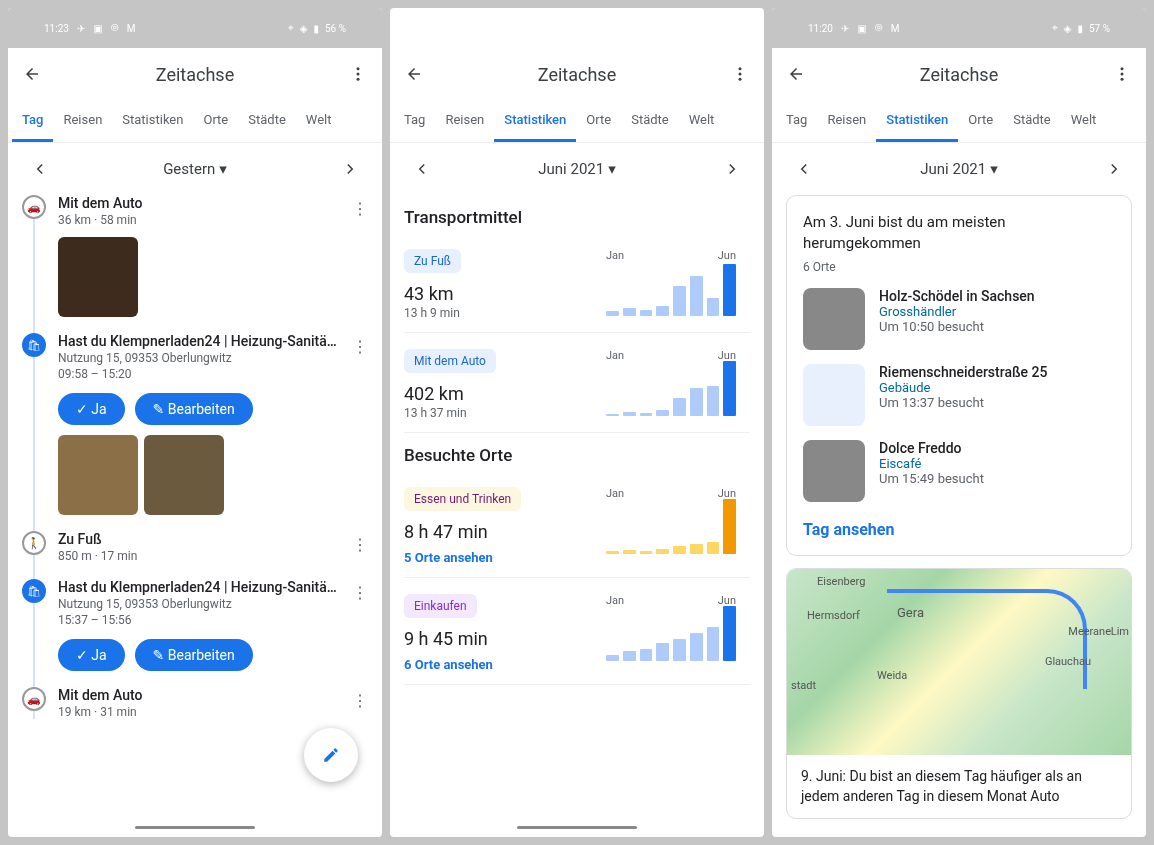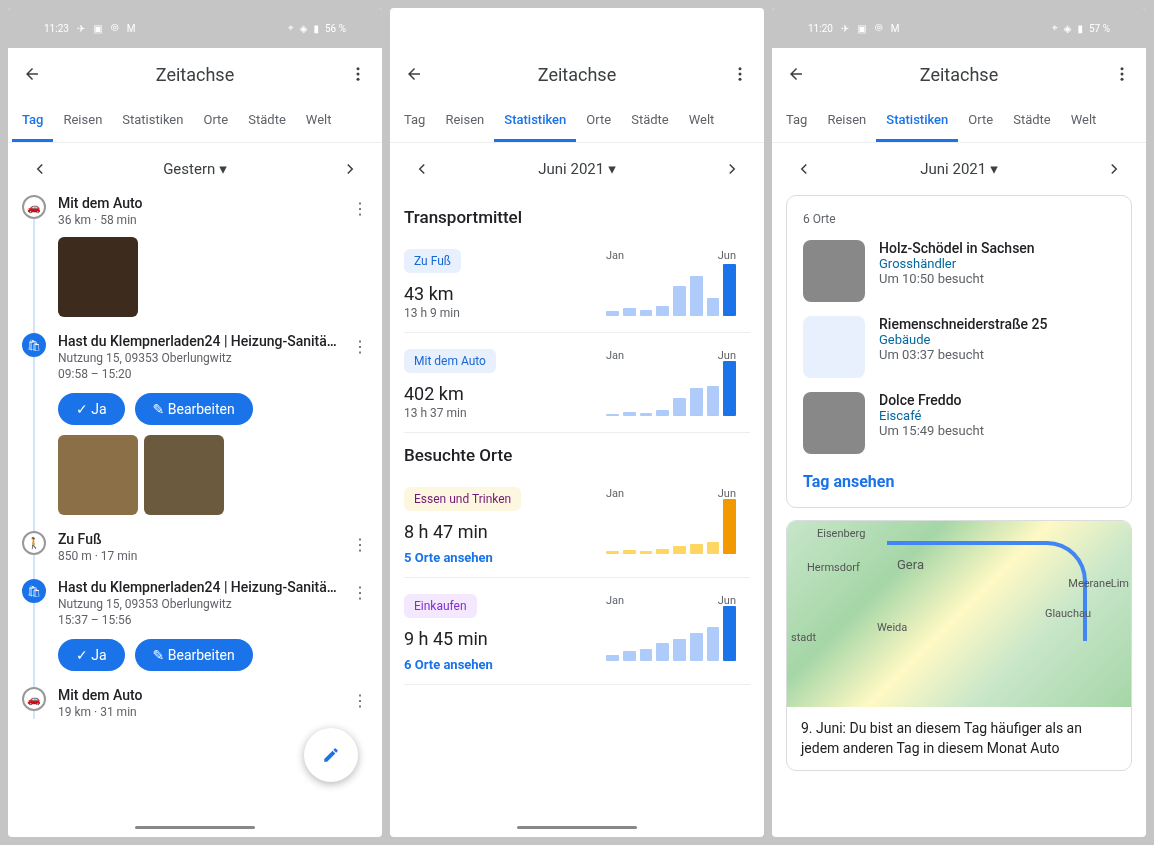--- a/index.html
+++ b/index.html
@@ -387,36 +387,37 @@
         <span>▾</span>
       </div>
     <div class="date-nav-arrow">
         <svg viewBox="0 0 24 24">
           <path d="M9 6l6 6-6 6" stroke="currentColor" stroke-width="2" fill="none"></path>
         </svg>
       </div>
   </div>
   <div class="content">
     <div class="card">
+      <div class="card-title">Am 3. Juni bist du am meisten herumgekommen</div>
       <div class="card-meta">6 Orte</div>
       <div id="places-list">
           <div class="place">
             <div class="place-thumb "></div>
   <div class="place-info">
     <div class="place-name">Holz-Schödel in Sachsen</div>
     <div class="place-type">Grosshändler</div>
     <div class="place-time">Um 10:50 besucht</div>
   </div>
           </div>
           <div class="place">
             <div class="place-thumb blue"></div>
   <div class="place-info">
     <div class="place-name">Riemenschneiderstraße 25</div>
     <div class="place-type">Gebäude</div>
-    <div class="place-time">Um 03:37 besucht</div>
+    <div class="place-time">Um 13:37 besucht</div>
   </div>
           </div>
           <div class="place">
             <div class="place-thumb "></div>
   <div class="place-info">
     <div class="place-name">Dolce Freddo</div>
     <div class="place-type">Eiscafé</div>
     <div class="place-time">Um 15:49 besucht</div>
   </div>
           </div>

